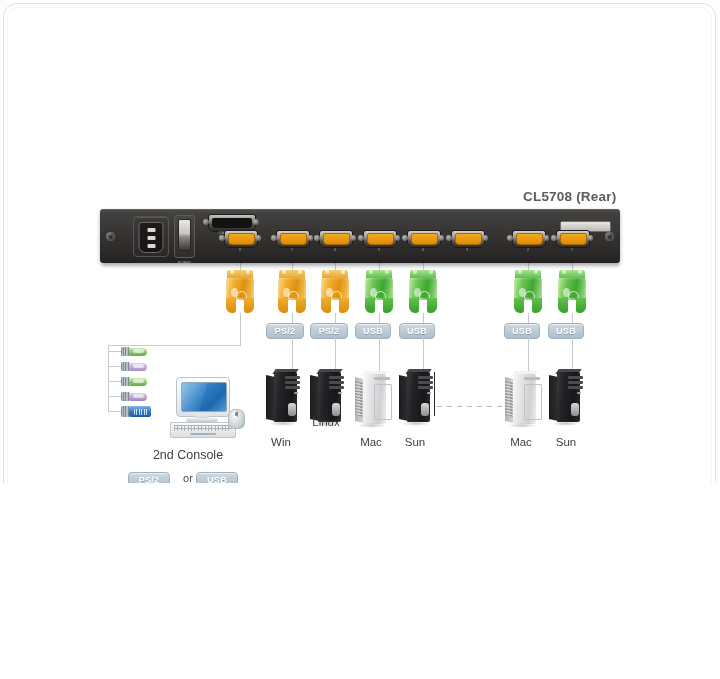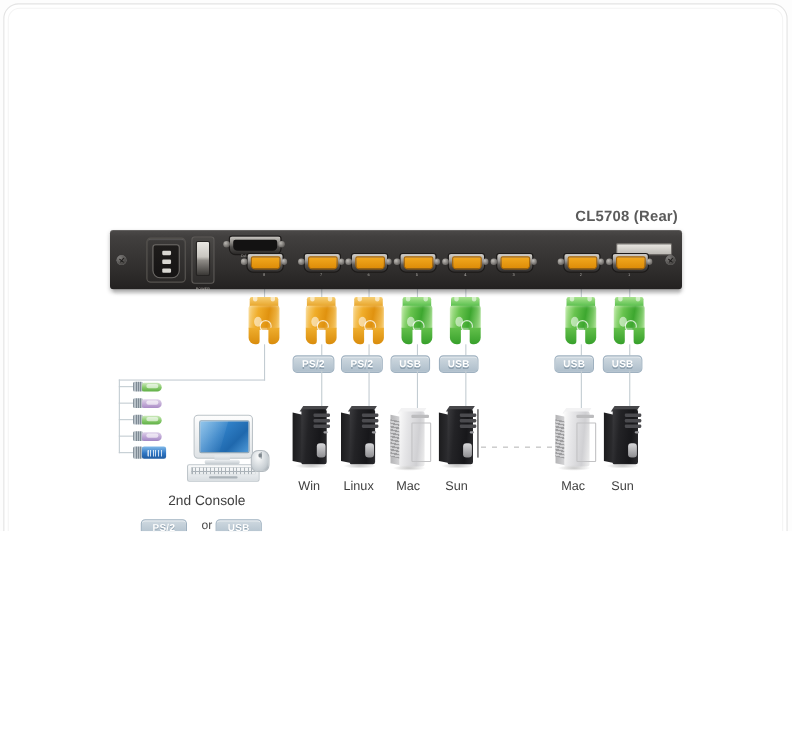--- a/index.html
+++ b/index.html
@@ -775,20 +775,20 @@
         <div class="bay b1"></div>
           <div class="bay b2"></div>
           <div class="bay b3"></div>
         <div class="pwr"></div>
         <div class="badgeplate"></div>
       </div>
       <div class="shadow"></div>
     </div>
 
     <div class="pclabel" style="left:254px;top:436px;">Win</div>
-    <div class="pclabel" style="left:299px;top:436px;">Linux</div>
+    <div class="pclabel" style="left:299px;top:416px;">Linux</div>
     <div class="pclabel" style="left:344px;top:436px;">Mac</div>
     <div class="pclabel" style="left:388px;top:436px;">Sun</div>
     <div class="pclabel" style="left:494px;top:436px;">Mac</div>
     <div class="pclabel" style="left:539px;top:436px;">Sun</div>
 
   </div>
 </div>
 
 </body></html>

